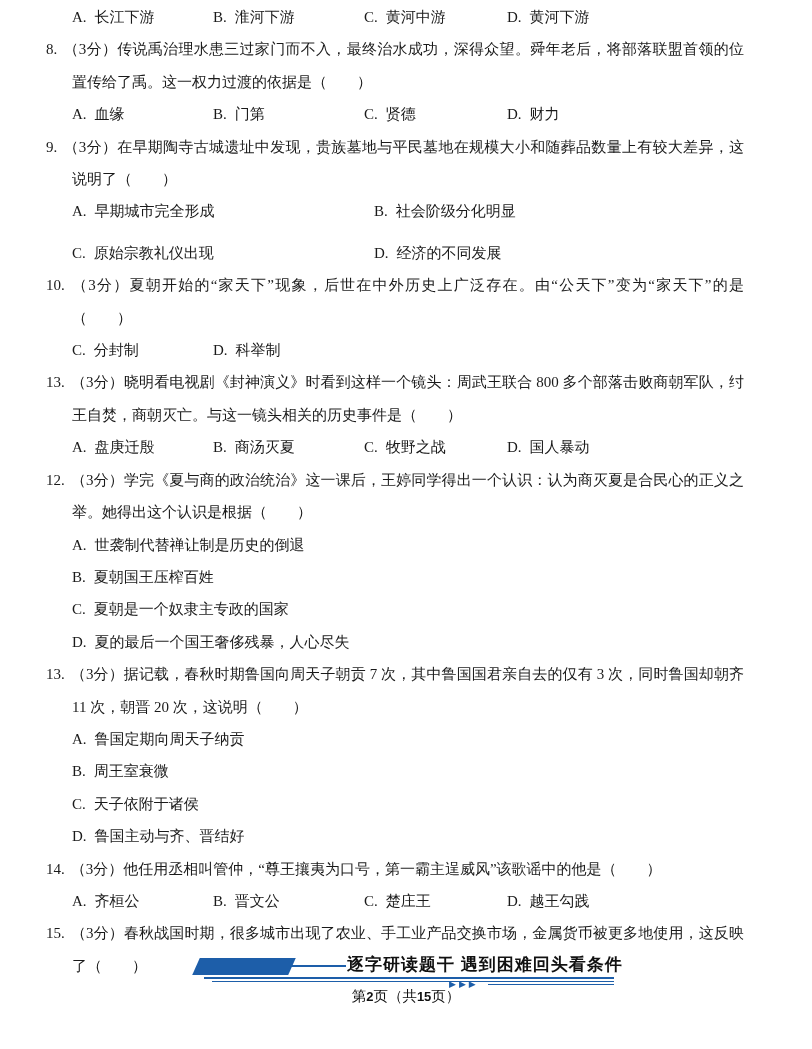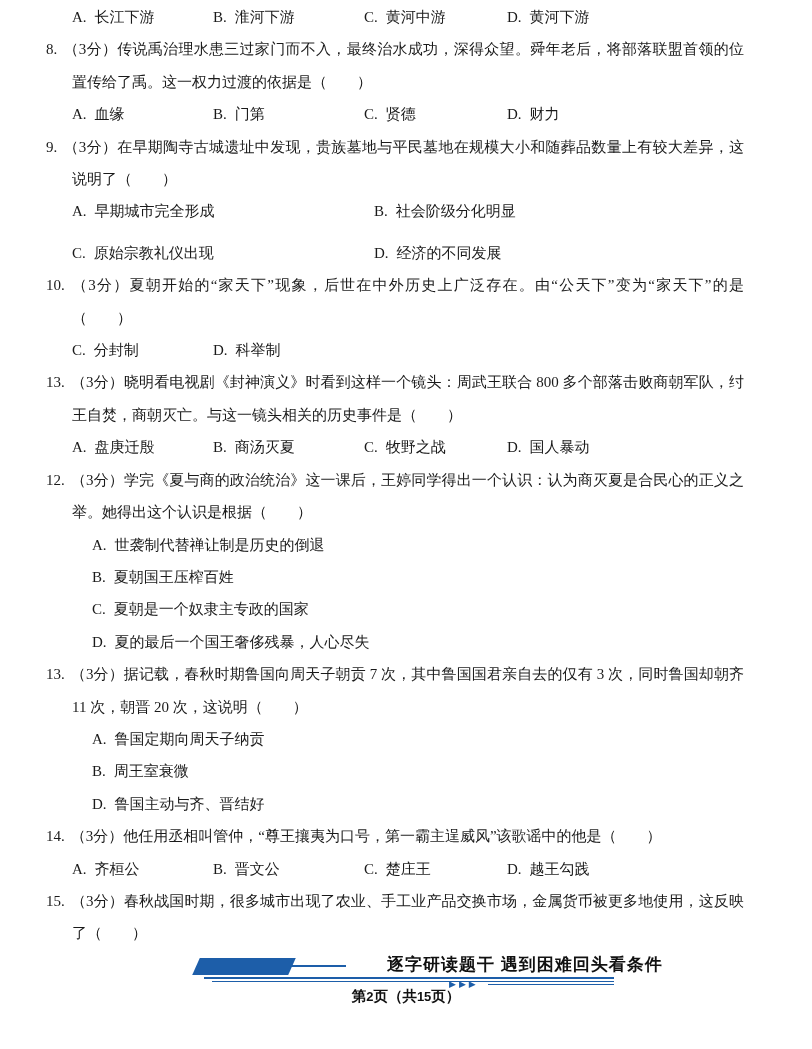--- a/index.html
+++ b/index.html
@@ -16,49 +16,49 @@
   .stem {
     line-height: 32.4px;
     text-align: justify;
     padding-left: 26px;
     text-indent: -26px;
   }
   .qnum { margin-right: 6px; }
   .options { padding-left: 26px; line-height: 32.4px; }
   .grid4 { display: grid; grid-template-columns: 141px 151px 143px 1fr; }
   .grid2 { display: grid; grid-template-columns: 293px 1fr; gap: 9px; }
-  .list .opt { display: block; margin-left: 20px; }
+  .list .opt { display: block; }
   .opt { white-space: nowrap; }
   .opt .k { margin-right: 8px; }
 
   
   .f-para {
     position: absolute; left: 196px; top: 958px;
     width: 96px; height: 17px;
     background: var(--accent, #1d5ea9);
     transform: skewX(-24deg);
   }
   .f-connector { position: absolute; left: 252px; top: 965px; width: 94px; height: 2px; background: var(--accent, #1d5ea9); }
   .f-slogan {
     position: absolute; left: 347px; top: 954px;
     font-family: "Liberation Sans", "DejaVu Sans", sans-serif;
     font-size: 17px; font-weight: bold; letter-spacing: 1px;
-    color: #111; line-height: 22px; margin-left: 40px;
+    color: #111; line-height: 22px;
   }
   .f-rule-a { position: absolute; left: 204px; top: 977px; width: 410px; height: 2px; background: var(--accent, #1d5ea9); }
   .f-rule-b { position: absolute; left: 212px; top: 981px; width: 402px; height: 1px; background: var(--accent, #1d5ea9); }
   .f-arrows {
     position: absolute; left: 449px; top: 979px;
     font-size: 9px; line-height: 10px; letter-spacing: 3px;
     color: var(--accent, #1d5ea9);
   }
   .f-arrowline { position: absolute; left: 488px; top: 984px; width: 126px; height: 1px; background: var(--accent, #1d5ea9); }
   .f-page {
     position: absolute; left: 0; top: 987px; width: 812px;
-    text-align: center; font-size: 14.5px; line-height: 18px; color: #111; font-weight: bold;
+    text-align: center; font-size: 14.5px; line-height: 18px; color: #111;
   }
   .f-page b { font-family: "Liberation Sans", "DejaVu Sans", sans-serif; font-size: 13px; }
 </style>
 </head>
 <body style="color: rgb(26, 26, 26); background: rgb(255, 255, 255);">
 
 <main class="content">
 
   <div class="options grid4">
     <span class="opt"><span class="k">A.</span><span>长江下游</span></span>
@@ -113,20 +113,21 @@
       <span class="opt"><span class="k">C.</span><span>夏朝是一个奴隶主专政的国家</span></span>
       <span class="opt"><span class="k">D.</span><span>夏的最后一个国王奢侈残暴，人心尽失</span></span>
     </div>
   </section>
 
   <section class="question">
     <div class="stem"><span class="qnum">13.</span><span>（3分）据记载，春秋时期鲁国向周天子朝贡 7 次，其中鲁国国君亲自去的仅有 3 次，同时鲁国却朝齐 11 次，朝晋 20 次，这说明（　　）</span></div>
     <div class="options list">
       <span class="opt"><span class="k">A.</span><span>鲁国定期向周天子纳贡</span></span>
       <span class="opt"><span class="k">B.</span><span>周王室衰微</span></span>
+      <span class="opt"><span class="k">C.</span><span>天子依附于诸侯</span></span>
       <span class="opt"><span class="k">D.</span><span>鲁国主动与齐、晋结好</span></span>
     </div>
   </section>
 
   <section class="question">
     <div class="stem"><span class="qnum">14.</span><span>（3分）他任用丞相叫管仲，“尊王攘夷为口号，第一霸主逞威风”该歌谣中的他是（　　）</span></div>
     <div class="options grid4">
       <span class="opt"><span class="k">A.</span><span>齐桓公</span></span>
       <span class="opt"><span class="k">B.</span><span>晋文公</span></span>
       <span class="opt"><span class="k">C.</span><span>楚庄王</span></span>

